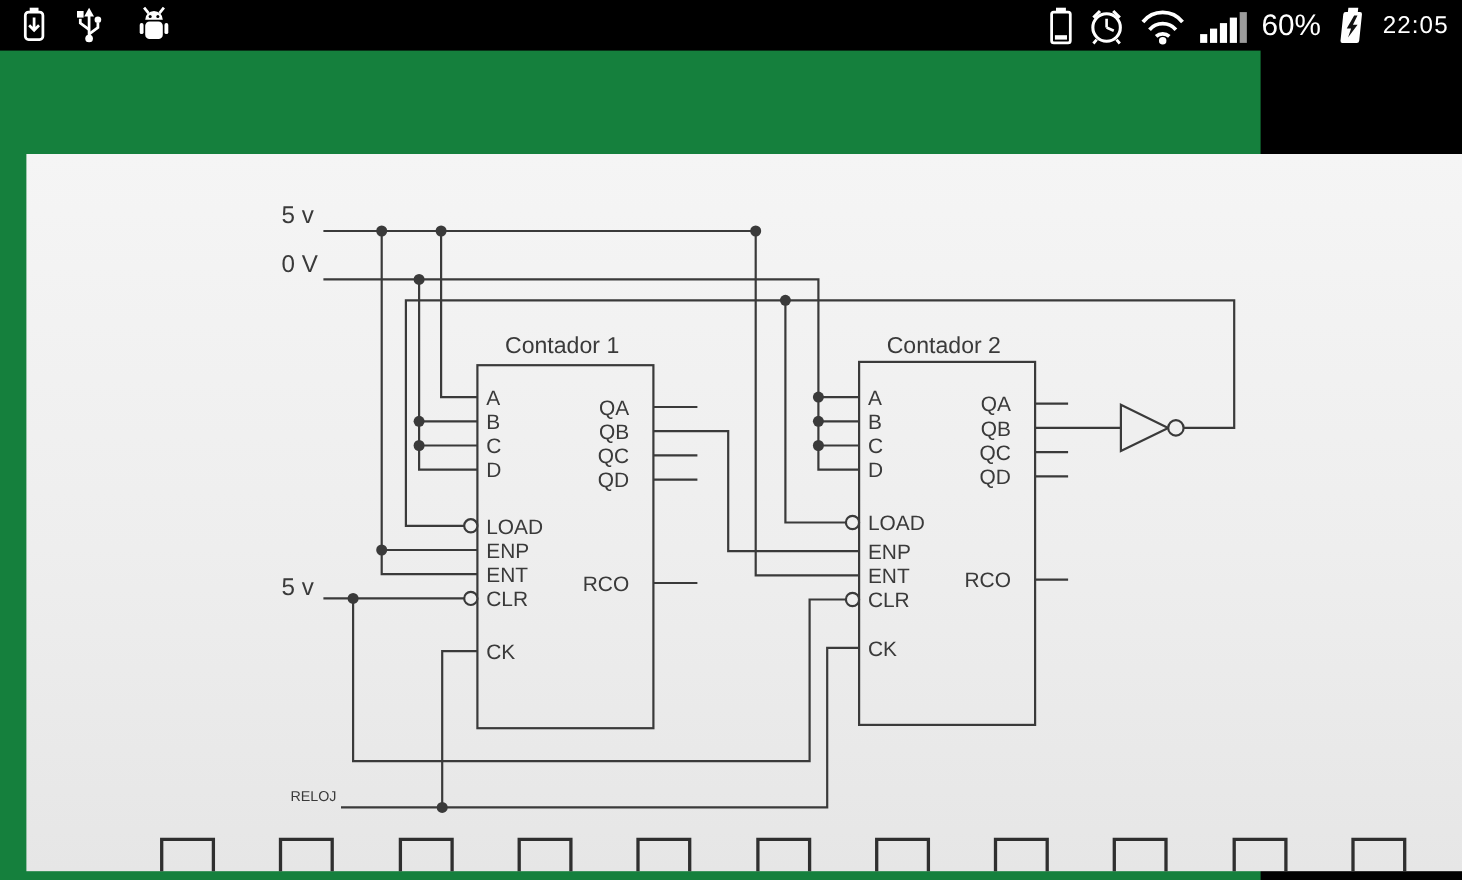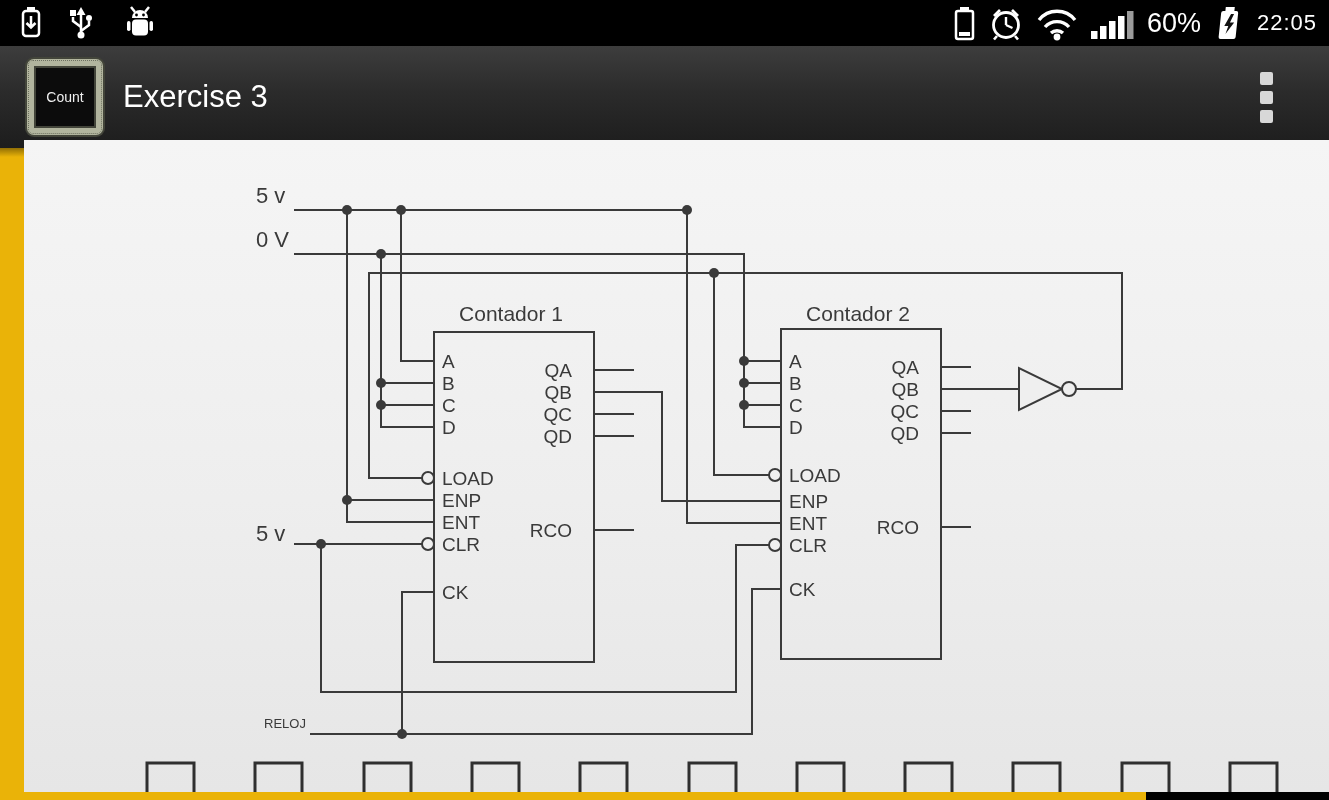--- a/index.html
+++ b/index.html
@@ -1,17 +1,17 @@
 <!DOCTYPE html>
 <html><head>
 <meta charset="utf-8">
 <style>
   html,body { margin:0; padding:0; background:#000; }
   body { width:1329px; height:800px; overflow:hidden; font-family:"Liberation Sans",sans-serif; }
-  .screen { position:relative; width:1146px; height:800px; background:#eab308; }
+  .screen { position:relative; width:1146px; height:800px; background:#15803d; }
 
   
   .status-bar { position:absolute; top:0; left:0; width:1329px; height:46px; background:#000;
     display:flex; align-items:center; justify-content:space-between; box-sizing:border-box; padding:0 12px; }
   .sb-left { display:flex; align-items:center; gap:22px; padding-left:6px; }
   .sb-right { display:flex; align-items:center; gap:10px; }
   .sb-pct { color:#fff; font-size:27px; line-height:1; margin:0 2px; }
   .sb-time { color:#fff; font-size:22px; line-height:1; margin-left:4px; letter-spacing:1px; }
   .sb-ic { display:block; }
 
@@ -101,31 +101,20 @@
         <g transform="translate(4,0) skewX(-6)">
           <rect x="9" y="2" width="9" height="4" fill="#fff"></rect>
           <rect x="5" y="6" width="17" height="28" rx="2" fill="#fff"></rect>
           <path d="M15,9 L9.5,21 H13.5 L11.5,29 L19,17.5 H14.8 L18,9 Z" fill="#111"></path>
         </g>
       </svg>
       <span class="sb-time">22:05</span>
     </div>
   </header>
 
-  <div class="action-bar">
-    <div class="app-icon">
-      <span>Count</span>
-    </div>
-    <h1 class="ab-title">Exercise 3</h1>
-    <div class="overflow">
-        <i></i>
-        <i></i>
-        <i></i>
-      </div>
-  </div>
 
   <div class="content">
     <svg class="diagram" viewBox="0 148 1329 652">
 
       <g stroke="#3a3a3a" stroke-width="2" fill="none">
         <path d="M270,218 H663"></path>
         <path d="M270,262 H720 V435 H757"></path>
         <path d="M720,369 H757 M720,391 H757 M720,413 H757"></path>
         <path d="M410,369 H377 V218"></path>
         <path d="M357,262 V435 H410"></path>

